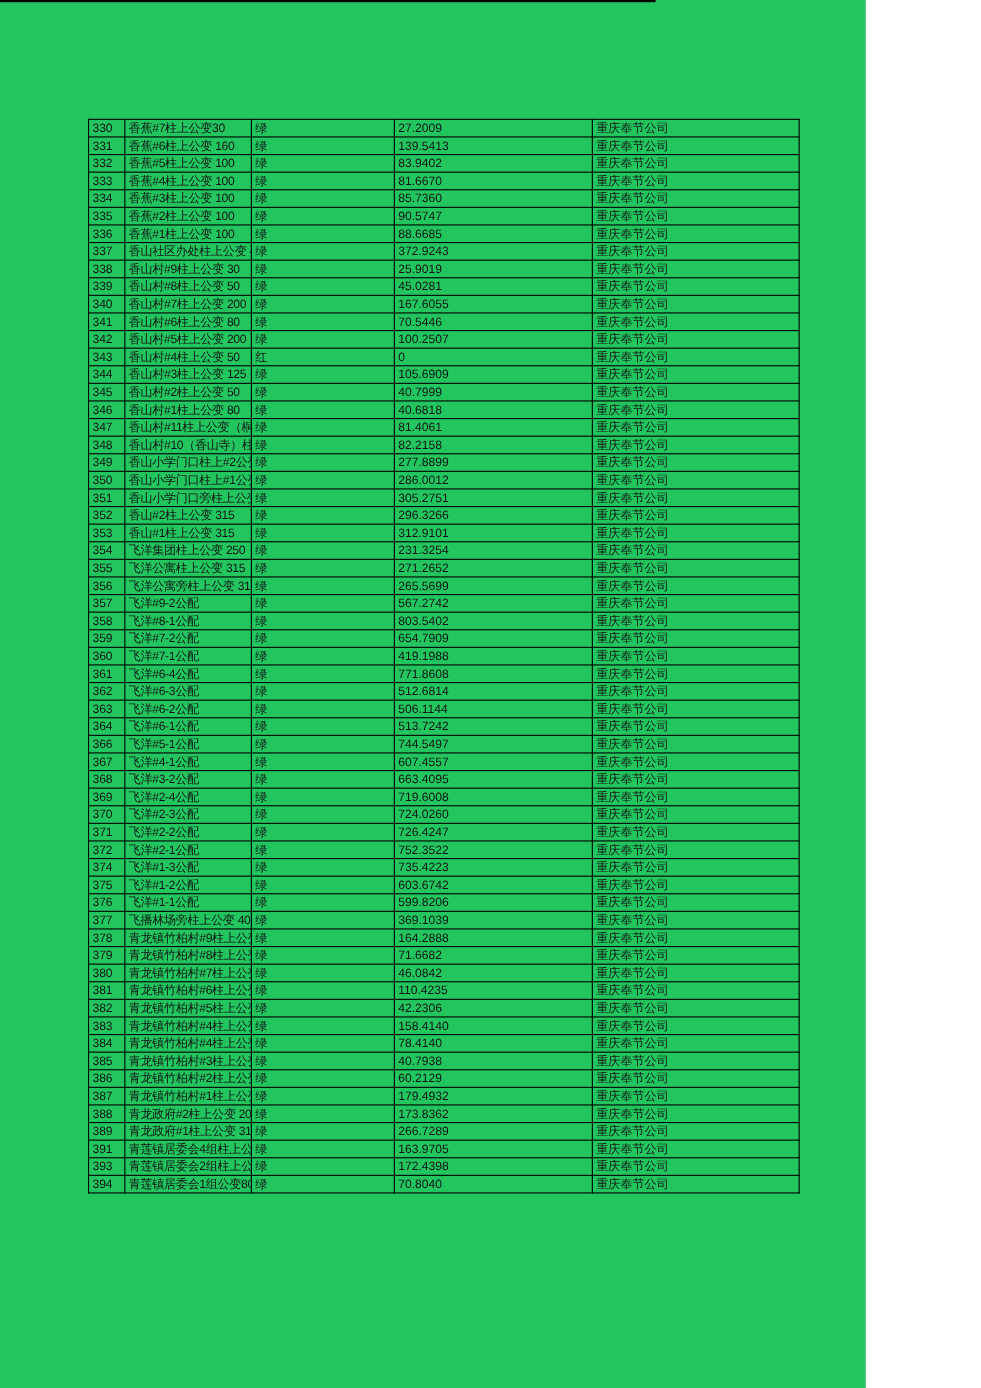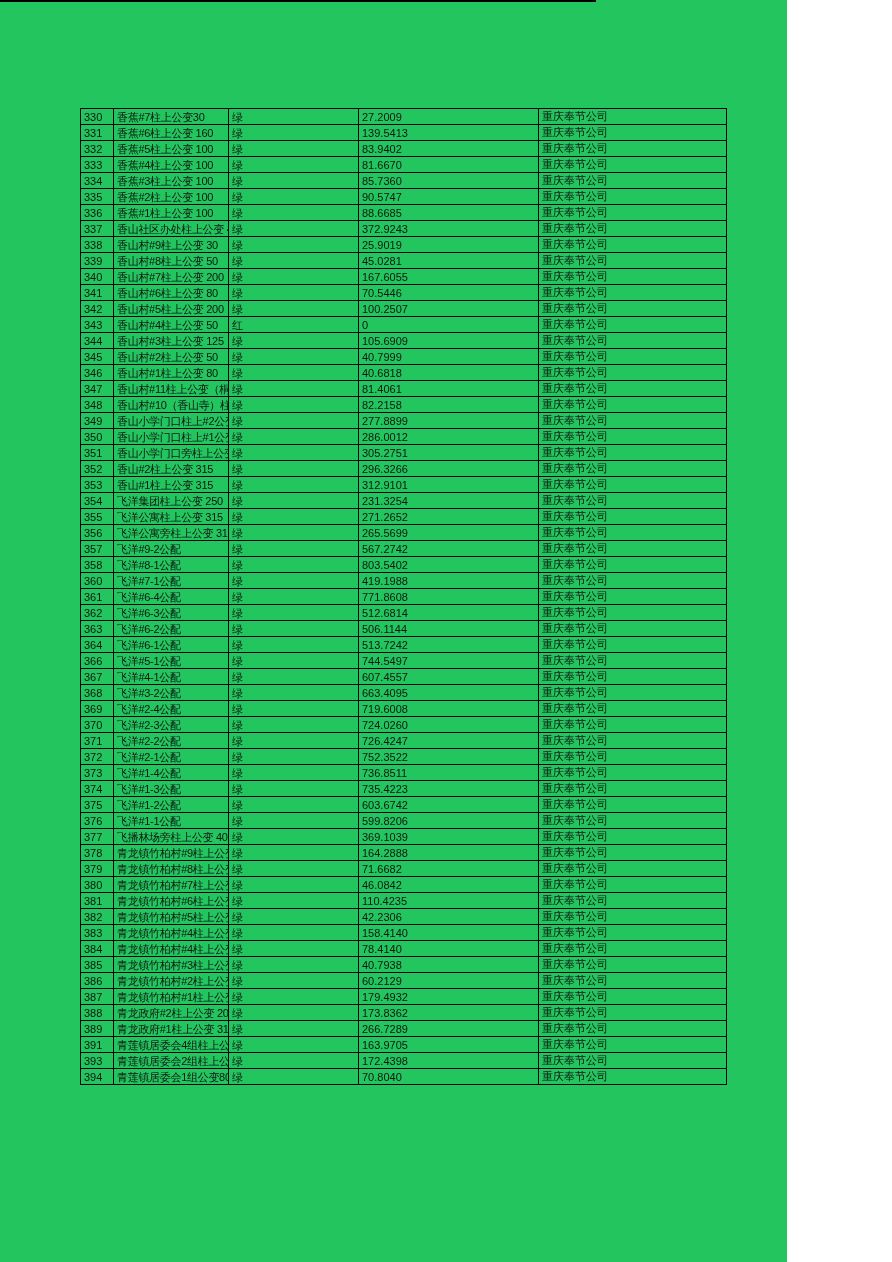--- a/index.html
+++ b/index.html
@@ -259,20 +259,27 @@
           <td class="c4">重庆奉节公司</td>
         </tr>
         <tr>
           <td class="c0">358</td>
           <td class="c1">飞洋#8-1公配</td>
           <td class="c2">绿</td>
           <td class="c3">803.5402</td>
           <td class="c4">重庆奉节公司</td>
         </tr>
         <tr>
+          <td class="c0">359</td>
+          <td class="c1">飞洋#7-2公配</td>
+          <td class="c2">绿</td>
+          <td class="c3">654.7909</td>
+          <td class="c4">重庆奉节公司</td>
+        </tr>
+        <tr>
           <td class="c0">360</td>
           <td class="c1">飞洋#7-1公配</td>
           <td class="c2">绿</td>
           <td class="c3">419.1988</td>
           <td class="c4">重庆奉节公司</td>
         </tr>
         <tr>
           <td class="c0">361</td>
           <td class="c1">飞洋#6-4公配</td>
           <td class="c2">绿</td>
@@ -340,27 +347,20 @@
           <td class="c1">飞洋#2-2公配</td>
           <td class="c2">绿</td>
           <td class="c3">726.4247</td>
           <td class="c4">重庆奉节公司</td>
         </tr>
         <tr>
           <td class="c0">372</td>
           <td class="c1">飞洋#2-1公配</td>
           <td class="c2">绿</td>
           <td class="c3">752.3522</td>
-          <td class="c4">重庆奉节公司</td>
-        </tr>
-        <tr>
-          <td class="c0">373</td>
-          <td class="c1">飞洋#1-4公配</td>
-          <td class="c2">绿</td>
-          <td class="c3">736.8511</td>
           <td class="c4">重庆奉节公司</td>
         </tr>
         <tr>
           <td class="c0">374</td>
           <td class="c1">飞洋#1-3公配</td>
           <td class="c2">绿</td>
           <td class="c3">735.4223</td>
           <td class="c4">重庆奉节公司</td>
         </tr>
         <tr>

